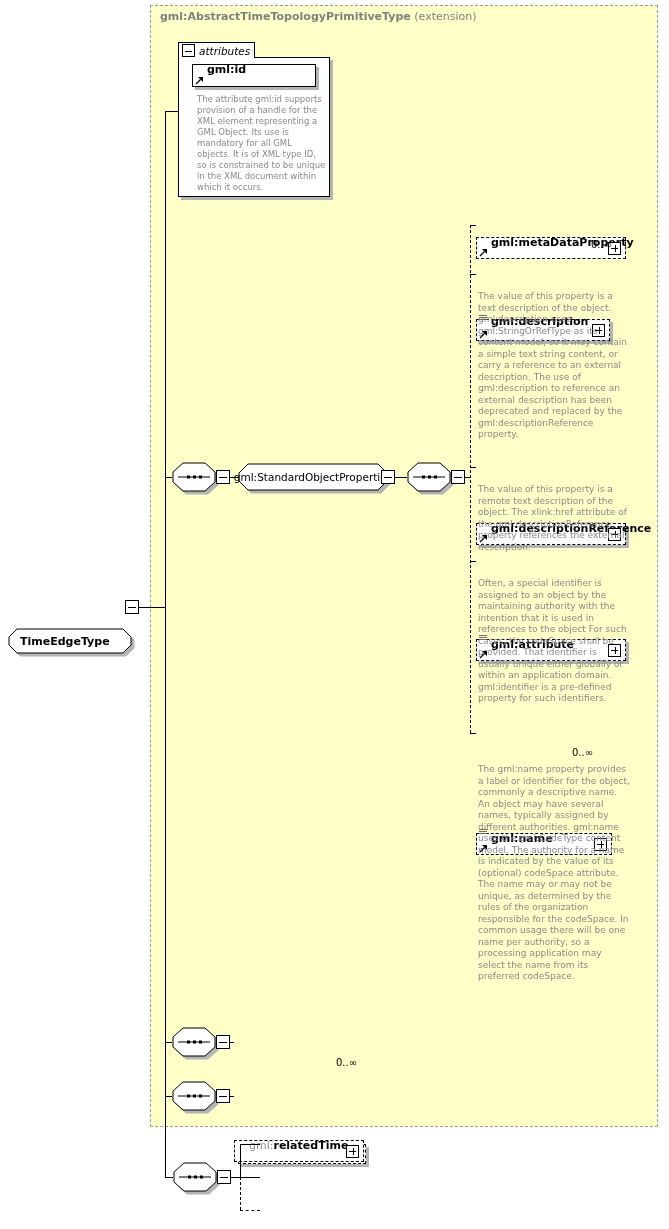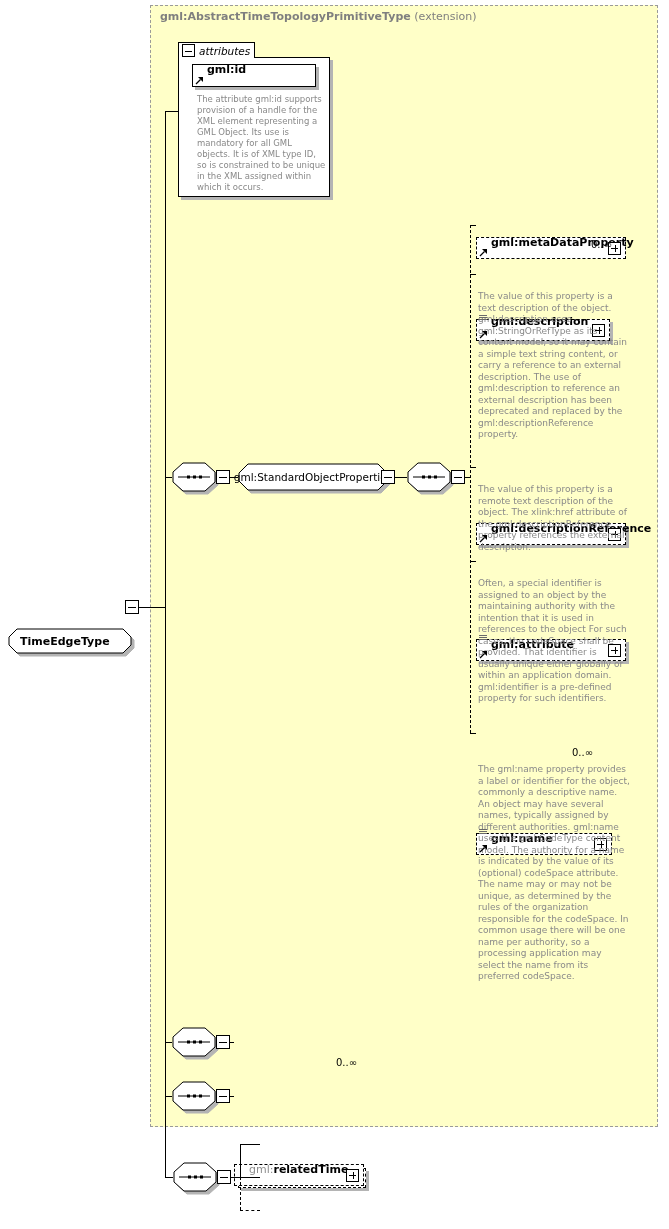--- a/index.html
+++ b/index.html
@@ -92,21 +92,21 @@
   <span>attributes</span>
 </div>
 
 <div class="abs el-box solid" style="left:192px;top:64px;width:124px;height:23px;z-index:2;">
   <svg class="ref-arrow" width="9" height="9">
     <line x1="1" y1="8" x2="5.5" y2="3.5" stroke="#000" stroke-width="1.2"></line>
     <polygon points="3,1 8,1 8,6" fill="#000"></polygon>
   </svg>
   <span class="lbl">gml:id</span>
 </div>
-<div class="abs doc small" style="left:197px;top:94px;width:130px;z-index:2;">The attribute gml:id supports provision of a handle for the XML element representing a GML Object. Its use is mandatory for all GML objects. It is of XML type ID, so is constrained to be unique in the XML assigned within which it occurs.</div>
+<div class="abs doc small" style="left:197px;top:94px;width:130px;z-index:2;">The attribute gml:id supports provision of a handle for the XML element representing a GML Object. Its use is mandatory for all GML objects. It is of XML type ID, so is constrained to be unique in the XML document within which it occurs.</div>
 
 <div class="abs oct-wrap" style="left:8px;top:628px;width:124px;height:26px;">
   <svg class="shape-svg" width="124" height="26">
     <polygon points="9,1 115,1 123,9 123,17 115,25 9,25 1,17 1,9" fill="#fff" stroke="#000" stroke-width="1"></polygon>
   </svg>
   <span class="oct-label left">TimeEdgeType</span>
 </div>
 <span class="pm abs" style="left:125px;top:600px;">
     <span class="hbar"></span>
   </span>
@@ -252,21 +252,21 @@
     <line x1="6" y1="15" x2="38" y2="15" stroke="#000"></line>
     <rect x="15" y="13.5" width="3" height="3" fill="#000"></rect>
       <rect x="21" y="13.5" width="3" height="3" fill="#000"></rect>
       <rect x="27" y="13.5" width="3" height="3" fill="#000"></rect>
   </svg>
 </div>
 <span class="pm abs" style="left:216px;top:1035px;">
     <span class="hbar"></span>
   </span>
 <div class="abs hline dash" style="left:230px;top:1042px;width:4px;"></div>
-<div class="abs el-box dashed gray-pfx" style="left:234px;top:1031px;width:130px;">
+<div class="abs el-box dashed gray-pfx" style="left:234px;top:1007px;width:130px;">
   <span class="ghost"></span>
   <span class="lbl"><span class="pfx">gml:</span><span>relatedTime</span></span>
   <span class="pm plus in-box">
       <span class="hbar"></span>
       <span class="vbar"></span>
     </span>
 </div>
 <div class="abs occ" style="left:234px;top:1057px;width:123px;">0..∞</div>
 
 <div class="abs hline" style="left:165px;top:1096px;width:7px;"></div>

